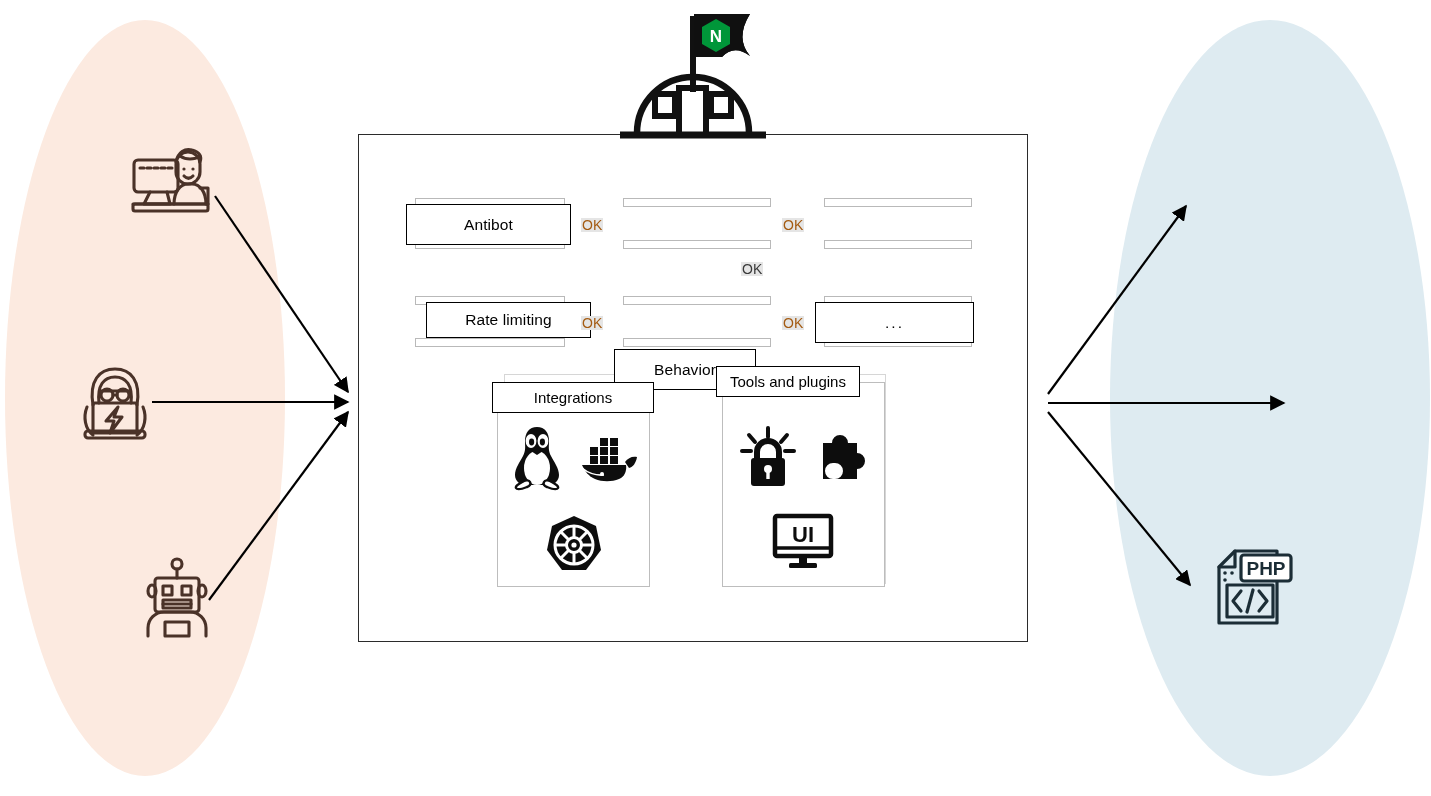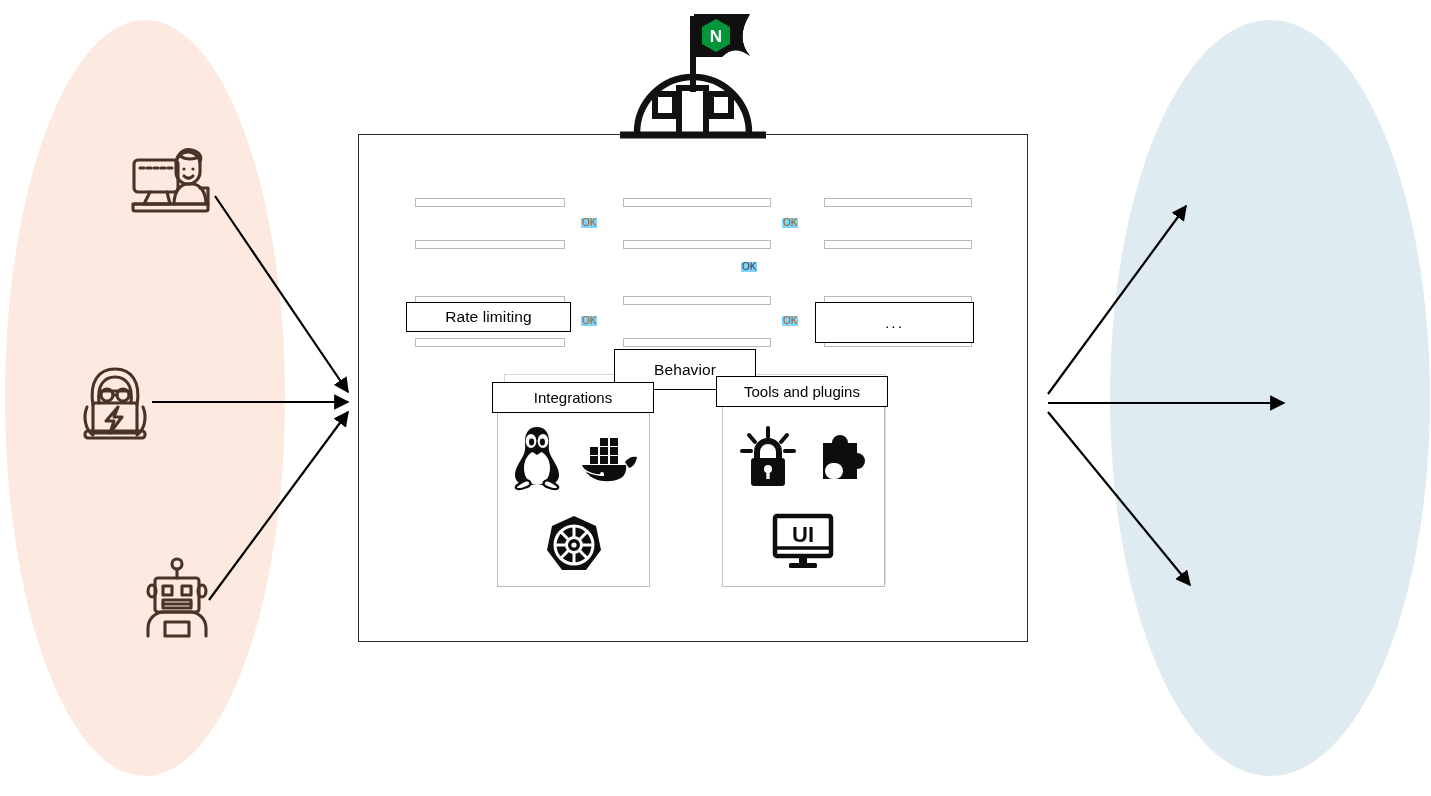--- a/index.html
+++ b/index.html
@@ -20,21 +20,21 @@
   .panel-hdr{position:absolute;box-sizing:border-box;border:1.6px solid #000;background:#fff;
         display:flex;align-items:center;justify-content:center;font-size:15px;color:#000000;z-index:7;}
   .panel-shadow{position:absolute;box-sizing:border-box;border:1px solid #d6d6d6;background:#fff;z-index:4;}
   .panel-icons{position:absolute;z-index:8;display:flex;flex-wrap:wrap;align-items:center;
         justify-content:center;gap:10px;}
   .panel-icons .ic{display:flex;justify-content:center;}
 
   .container-main{position:absolute;box-sizing:border-box;border:1.6px solid #2b2b2b;
         background:#fff;z-index:3;}
 
-  .edge-label{position:absolute;font-size:10px;color:#a45b12;background:#7dd3fc;
+  .edge-label{position:absolute;font-size:14px;color:#a45b12;background:#e5e5e5;
         padding:0 1px;z-index:9;line-height:1;}
   .edge-label.gray{color:#3a3a3a;}
 
   .sideicon{position:absolute;z-index:4;}
 </style>
 </head>
 <body>
 
 <div class="stage">
 
@@ -93,30 +93,31 @@
       <path d="M694 14 L750 14 Q735 38 750 56 Q734 44 722 57 L694 57 Z" fill="#101010"></path>
       <path d="M716 19 L730 27 L730 44 L716 52 L702 44 L702 27 Z" fill="#009639"></path>
       <text x="716" y="42" text-anchor="middle" font-family="Liberation Sans, sans-serif" font-size="17" font-weight="bold" fill="#ffffff">N</text>
     </g>
   </svg>
 
   <div class="container-main" style="left:358px;top:134px;width:670px;height:508px;"></div>
 
   <div class="pbox-shadowtop" style="left:415px;top:198px;width:150px;height:9px;"></div>
   <div class="pbox-shadowbot" style="left:415px;top:240px;width:150px;height:9px;"></div>
+  <div class="pbox" style="left:406px;top:204px;width:165px;height:41px;">Antibot</div>
 
   <div class="pbox-shadowtop" style="left:623px;top:198px;width:148px;height:9px;"></div>
   <div class="pbox-shadowbot" style="left:623px;top:240px;width:148px;height:9px;"></div>
 
   <div class="pbox-shadowtop" style="left:824px;top:198px;width:148px;height:9px;"></div>
   <div class="pbox-shadowbot" style="left:824px;top:240px;width:148px;height:9px;"></div>
 
   <div class="pbox-shadowtop" style="left:415px;top:296px;width:150px;height:9px;"></div>
   <div class="pbox-shadowbot" style="left:415px;top:338px;width:150px;height:9px;"></div>
-  <div class="pbox" style="left:406px;top:302px;width:165px;height:30px;">Rate limiting</div>
+  <div class="pbox" style="left:426px;top:302px;width:165px;height:36px;">Rate limiting</div>
 
   <div class="pbox-shadowtop" style="left:623px;top:296px;width:148px;height:9px;"></div>
   <div class="pbox-shadowbot" style="left:623px;top:338px;width:148px;height:9px;"></div>
   <div class="pbox" style="left:614px;top:302px;width:142px;height:41px;margin-top:47px;">Behavior</div>
 
   <div class="pbox-shadowtop" style="left:824px;top:296px;width:148px;height:9px;"></div>
   <div class="pbox-shadowbot" style="left:824px;top:338px;width:148px;height:9px;"></div>
   <div class="pbox" style="left:815px;top:302px;width:159px;height:41px;letter-spacing:2px;">...</div>
 
   <div class="edge-label" style="left:581px;top:218px;">OK</div>
@@ -178,21 +179,21 @@
           <line x1="44.5" y1="17.5" x2="36.3" y2="25.7"></line>
           <line x1="25.7" y1="36.3" x2="17.5" y2="44.5"></line>
         </g>
         <circle cx="31" cy="31" r="2.6" fill="#ffffff"></circle>
       </svg>
     </span>
   </div>
 
   <div class="panel-shadow" style="left:729px;top:374px;width:157px;height:210px;"></div>
   <div class="panel" style="left:722px;top:382px;width:163px;height:205px;"></div>
-  <div class="panel-hdr" style="left:716px;top:376px;width:172px;height:31px;">Tools and plugins</div>
+  <div class="panel-hdr" style="left:716px;top:366px;width:144px;height:31px;">Tools and plugins</div>
   <div class="panel-icons" style="left:724px;top:420px;width:158px;height:160px;gap:4px;">
 
     <span class="ic">
       <svg width="62" height="66" viewBox="0 0 62 66">
         <g stroke="#0d0d0d" stroke-width="4" stroke-linecap="round">
           <line x1="31" y1="2" x2="31" y2="11"></line>
           <line x1="12" y1="9" x2="18" y2="16"></line>
           <line x1="50" y1="9" x2="44" y2="16"></line>
           <line x1="5" y1="25" x2="14" y2="25"></line>
           <line x1="57" y1="25" x2="48" y2="25"></line>
@@ -266,14 +267,29 @@
       <line x1="25" y1="48" x2="53" y2="48"></line>
       <ellipse cx="14" cy="35" rx="4" ry="6"></ellipse>
       <ellipse cx="64" cy="35" rx="4" ry="6"></ellipse>
       <path d="M10 80v-8a16 16 0 0 1 16-16h26a16 16 0 0 1 16 16v8"></path>
       <rect x="27" y="66" width="24" height="14"></rect>
     </svg>
   </div>
 
 
 
+  <div class="sideicon" style="left:1205px;top:545px;">
+    <svg width="92" height="92" viewBox="0 0 92 92" fill="none" stroke="#1b2d36" stroke-width="3.2" stroke-linecap="round" stroke-linejoin="round">
+      <path d="M14 22 L30 6 H72 V78 H14 Z"></path>
+      <path d="M30 6 V22 H14"></path>
+      <circle cx="20" cy="28" r="1.8" fill="#1b2d36" stroke="none"></circle>
+      <circle cx="27" cy="28" r="1.8" fill="#1b2d36" stroke="none"></circle>
+      <circle cx="20" cy="35" r="1.8" fill="#1b2d36" stroke="none"></circle>
+      <rect x="22" y="40" width="46" height="32"></rect>
+      <path d="M36 46 L28 56 L36 66"></path>
+      <path d="M54 46 L62 56 L54 66"></path>
+      <line x1="48" y1="45" x2="42" y2="67"></line>
+      <rect x="36" y="10" width="50" height="26" rx="3" fill="#ffffff"></rect>
+      <text x="61" y="30" text-anchor="middle" font-family="Liberation Sans, sans-serif" font-size="19" font-weight="bold" fill="#1b2d36" stroke="none">PHP</text>
+    </svg>
+  </div>
 
 </div>
 
 </body></html>

